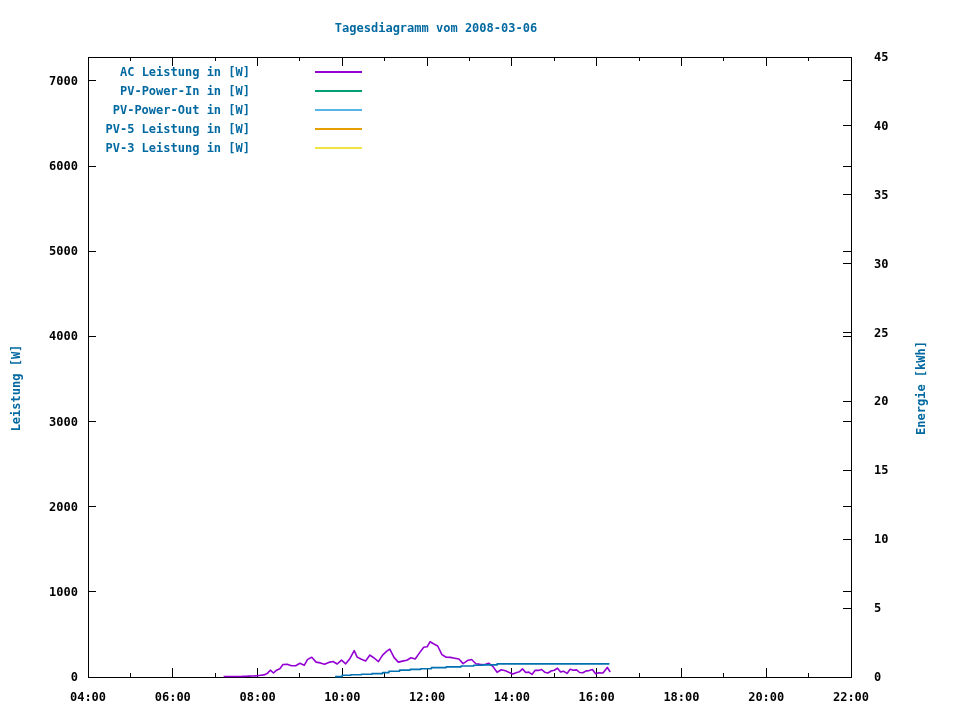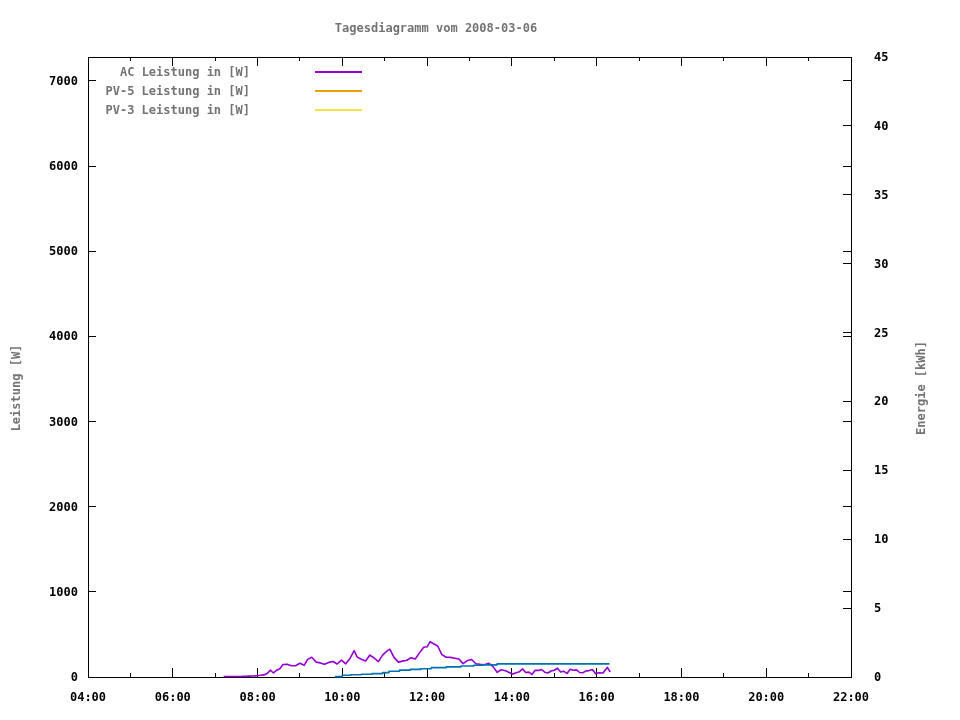--- a/index.html
+++ b/index.html
@@ -1,19 +1,19 @@
 <!DOCTYPE html>
 <html><head>
 <meta charset="utf-8">
 <style>
   html,body{margin:0;padding:0;background:#fff;}
   #chart{
     position:relative;width:960px;height:720px;background:#ffffff;
     font-family:"DejaVu Sans Mono","Liberation Mono",monospace;
-    font-weight:bold;color:#737373;overflow:hidden;
+    font-weight:bold;color:#0369a1;overflow:hidden;
   }
   #chart-title{
     position:absolute;left:186px;top:21px;width:500px;height:15px;
     text-align:center;font-size:12px;letter-spacing:0px;white-space:pre;
   }
   .ylabel{
     position:absolute;width:300px;height:16px;text-align:center;
     font-size:12px;transform:rotate(-90deg);transform-origin:center;white-space:pre;
   }
   #ylabel-left{left:-133px;top:380px;}
@@ -30,20 +30,28 @@
 <body>
 
 <div id="chart">
   <div id="chart-title">Tagesdiagramm vom 2008-03-06</div>
   <div id="ylabel-left" class="ylabel">Leistung [W]</div>
   <div id="ylabel-right" class="ylabel">Energie [kWh]</div>
   <div id="legend">
       <div class="legend-row">
         <span class="legend-label">AC Leistung in [W]</span>
         <span class="legend-swatch" style="background: rgb(148, 0, 211);"></span>
+      </div>
+      <div class="legend-row">
+        <span class="legend-label">PV-Power-In in [W]</span>
+        <span class="legend-swatch" style="background: rgb(0, 158, 115);"></span>
+      </div>
+      <div class="legend-row">
+        <span class="legend-label">PV-Power-Out in [W]</span>
+        <span class="legend-swatch" style="background: rgb(86, 180, 233);"></span>
       </div>
       <div class="legend-row">
         <span class="legend-label">PV-5 Leistung in [W]</span>
         <span class="legend-swatch" style="background: rgb(230, 159, 0);"></span>
       </div>
       <div class="legend-row">
         <span class="legend-label">PV-3 Leistung in [W]</span>
         <span class="legend-swatch" style="background: rgb(240, 228, 66);"></span>
       </div>
     </div>

